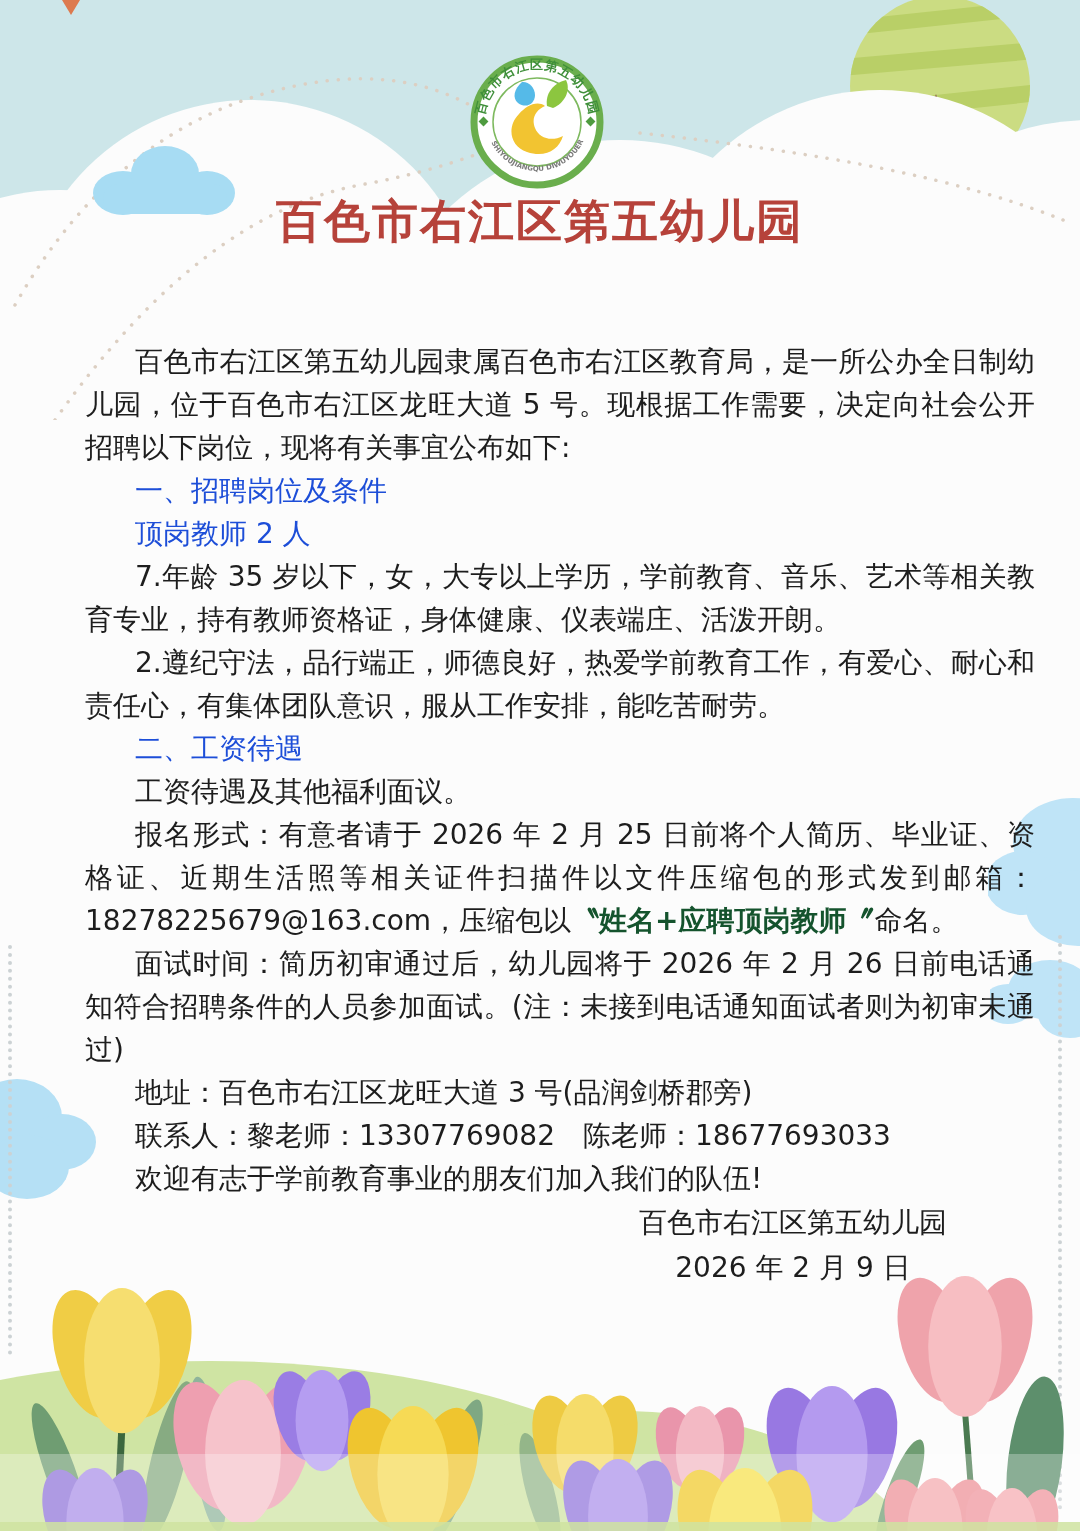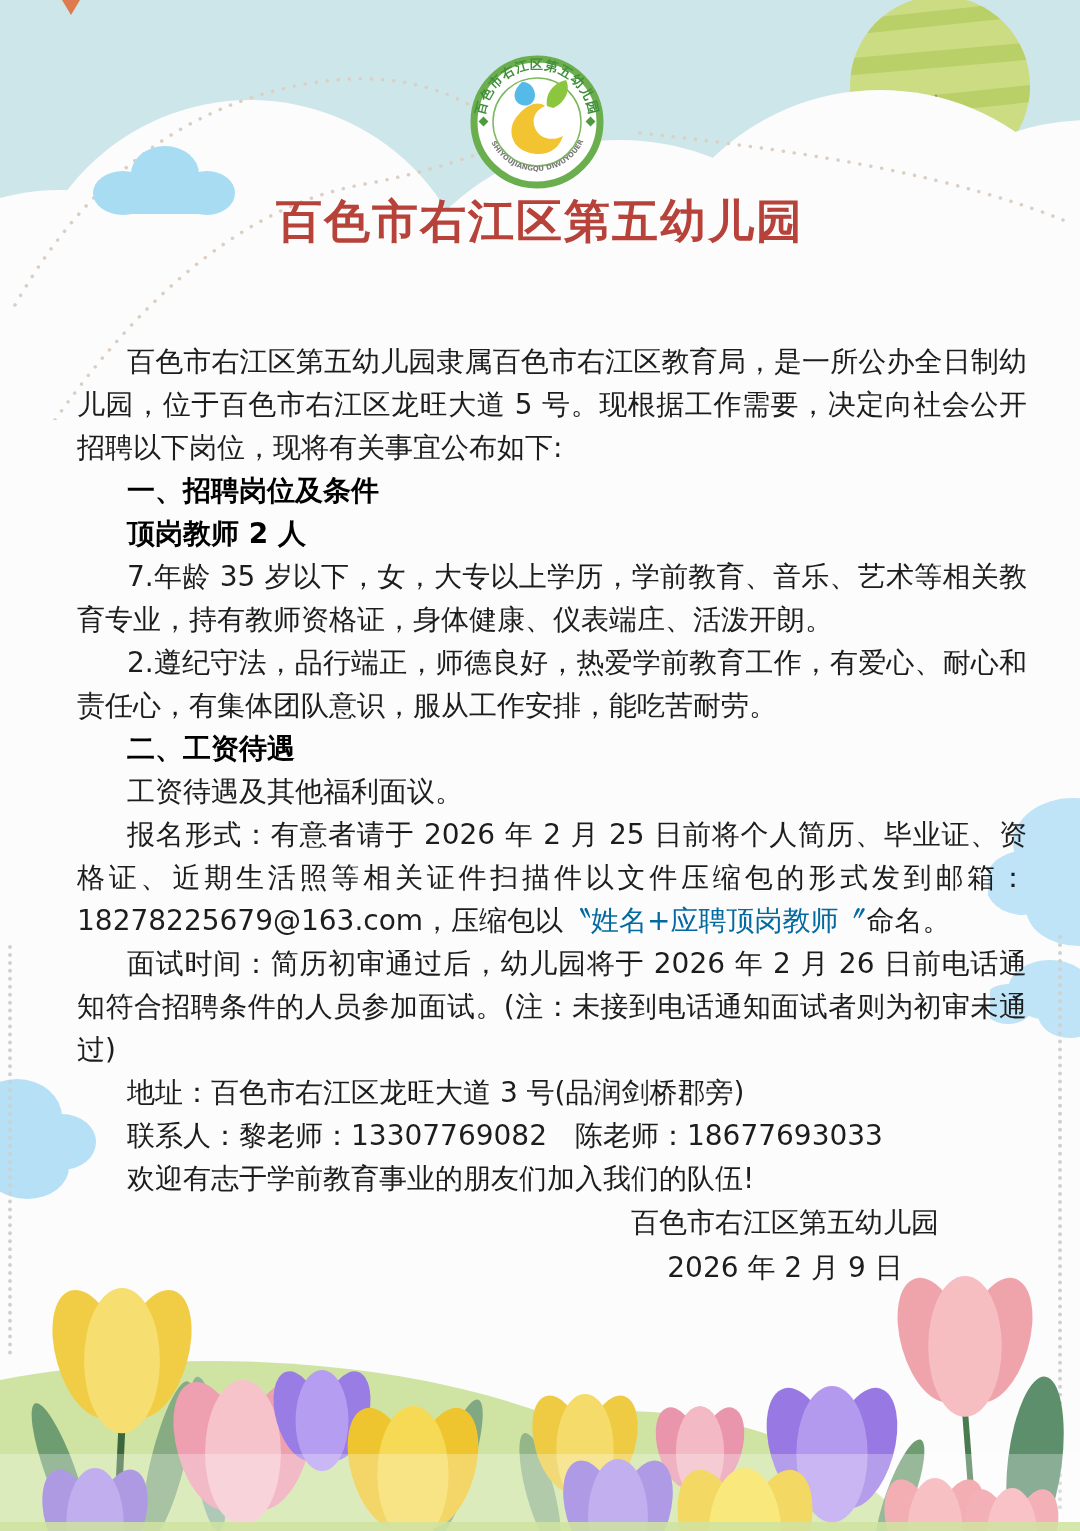--- a/index.html
+++ b/index.html
@@ -34,25 +34,25 @@
   .dot-right { left:1058px; top:935px; height:575px; }
 
   
   .logo { position:absolute; left:467px; top:52px; width:140px; height:140px; z-index:6; }
 
   
   .title-wrap { position:absolute; left:0; top:192px; width:1080px; text-align:center; z-index:6;
                 color:#b6423a; font-weight:bold; font-size:46px; line-height:58px; letter-spacing:2px; }
 
   
-  .body-text { position:absolute; left:77px; top:340px; width:950px; z-index:6;
+  .body-text { position:absolute; left:85px; top:340px; width:950px; z-index:6;
                font-size:28px; line-height:43px; color:#1d1d1d; text-align:justify; }
   .body-text p { text-indent:50px; }
-  .red { color:#000000; font-weight:bold; }
-  .hl  { color:#0369a1; font-weight:normal; }
+  .red { color:#1d4ed8; font-weight:normal; }
+  .hl  { color:#14532d; font-weight:bold; }
   .sign { width:360px; margin-left:auto; margin-right:62px; text-align:center; line-height:45px; text-indent:0; }
 
   
   .meadow { position:absolute; left:0; top:1276px; width:1080px; height:255px; z-index:7; }
 </style>
 </head>
 <body>
 
 <div class="poster">
 

